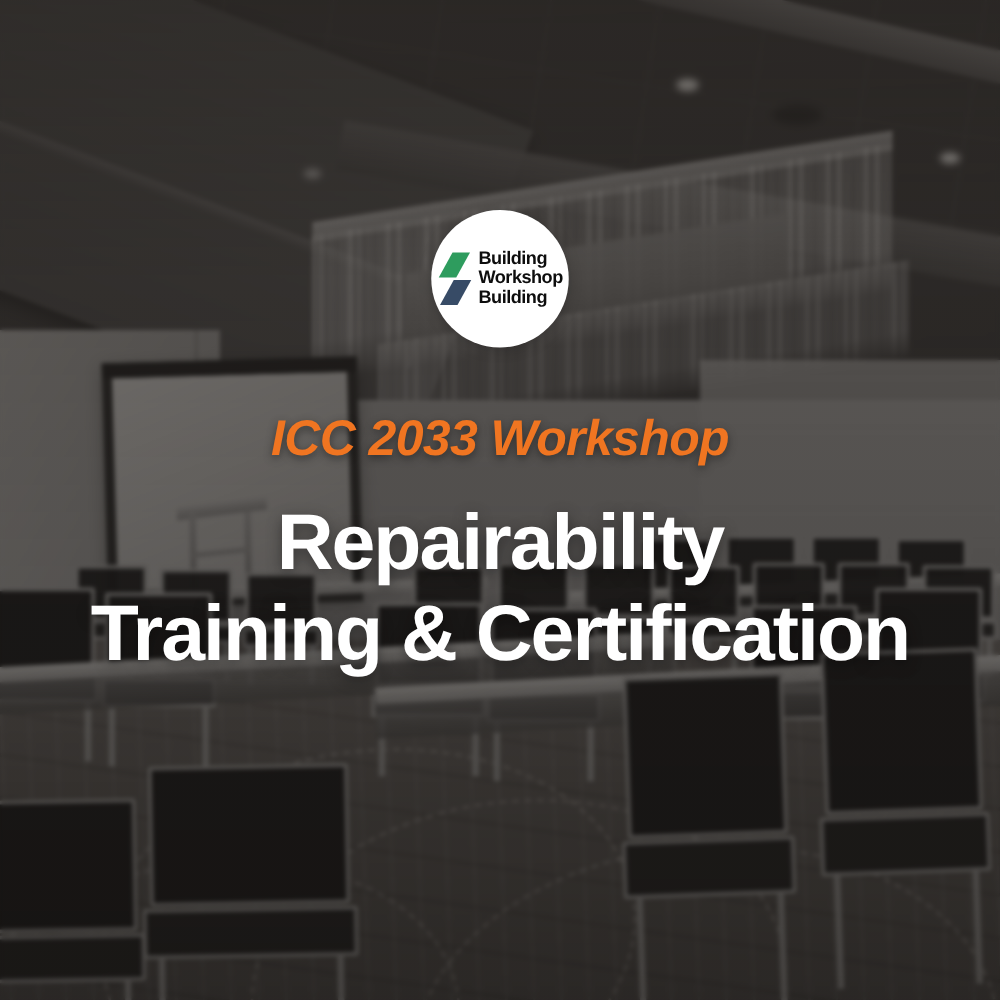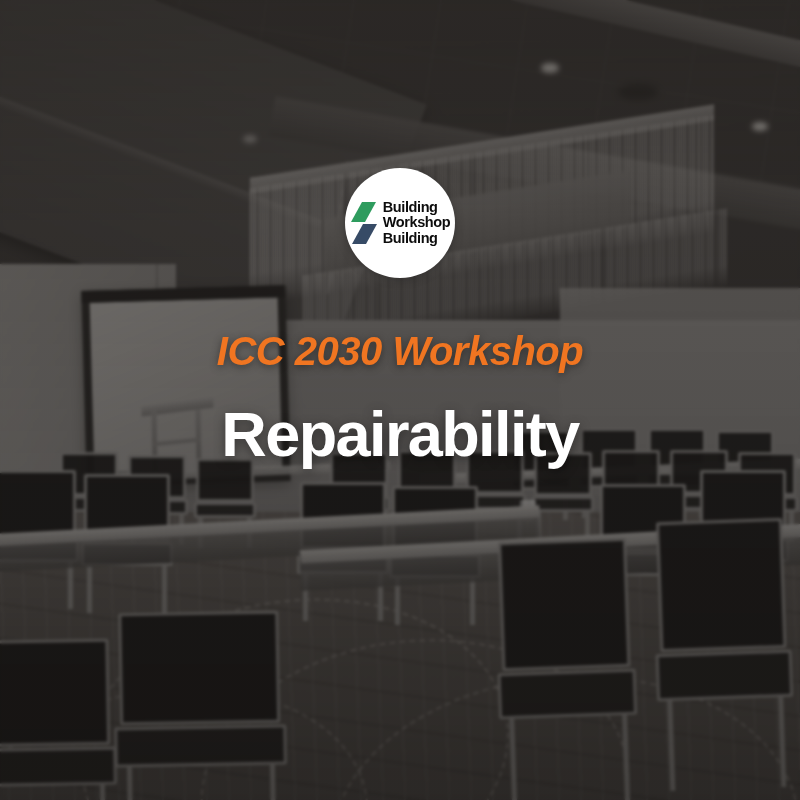--- a/index.html
+++ b/index.html
@@ -500,20 +500,21 @@
           <polygon points="13,24 27,24 16,44 2,44" fill="#374B66"></polygon>
         </svg>
         <div class="logo-words">
           <div>Building</div>
           <div>Workshop</div>
           <div>Building</div>
         </div>
       </div>
     </div>
 
-    <div class="eyebrow">ICC 2030 Workshop</div>
+    <div class="eyebrow">ICC 2033 Workshop</div>
 
     <div class="headline">
       <span class="ln">Repairability</span>
+      <span class="ln">Training &amp; Certification</span>
     </div>
 
   </div>
 </div>
 
 </body></html>

